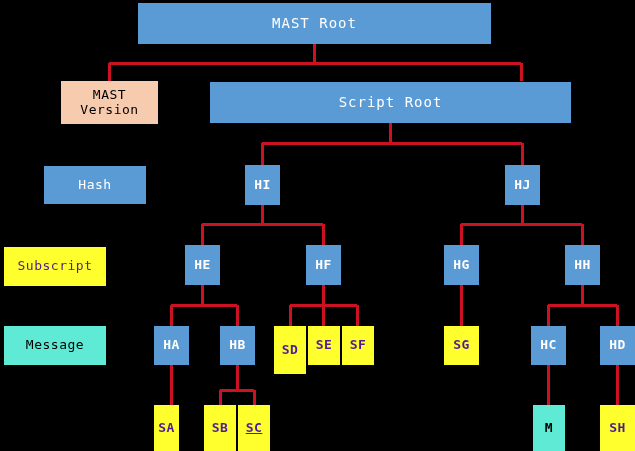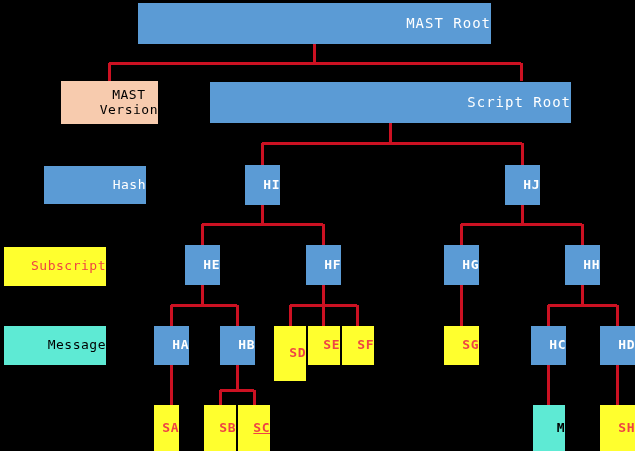--- a/index.html
+++ b/index.html
@@ -22,33 +22,33 @@
     top: 0;
     width: 635px;
     height: 451px;
     pointer-events: none;
   }
   .node {
     position: absolute;
     box-sizing: border-box;
     display: flex;
     align-items: center;
-    justify-content: flex-end;
+    justify-content: center;
     text-align: center;
     line-height: 1.12;
     white-space: pre-line;
     z-index: 2;
   }
   .node.hash {
     background: #5B9BD5;
     color: #FFFFFF;
   }
   .node.subscript {
     background: #FFFF2E;
-    color: #ef4444;
+    color: #4c1d95;
   }
   .node.message {
     background: #5eead4;
     color: #000000;
   }
   .node.version {
     background: #F7CBAE;
     color: #000000;
   }
   .legend-label {
@@ -122,21 +122,21 @@
 Version</span></div>
       <div class="node hash big-label" style="left: 210px; top: 82px; width: 361px; height: 41px;"><span>Script Root</span></div>
       <div class="node hash small-label" style="left: 245px; top: 165px; width: 35px; height: 40px;"><span>HI</span></div>
       <div class="node hash small-label" style="left: 505px; top: 165px; width: 35px; height: 40px;"><span>HJ</span></div>
       <div class="node hash small-label" style="left: 185px; top: 245px; width: 35px; height: 40px;"><span>HE</span></div>
       <div class="node hash small-label" style="left: 306px; top: 245px; width: 35px; height: 40px;"><span>HF</span></div>
       <div class="node hash small-label" style="left: 444px; top: 245px; width: 35px; height: 40px;"><span>HG</span></div>
       <div class="node hash small-label" style="left: 565px; top: 245px; width: 35px; height: 40px;"><span>HH</span></div>
       <div class="node hash small-label" style="left: 154px; top: 326px; width: 35px; height: 39px;"><span>HA</span></div>
       <div class="node hash small-label" style="left: 220px; top: 326px; width: 35px; height: 39px;"><span>HB</span></div>
-      <div class="node subscript small-label" style="left: 274px; top: 326px; width: 32px; height: 55px;"><span>SD</span></div>
+      <div class="node subscript small-label" style="left: 274px; top: 326px; width: 32px; height: 48px;"><span>SD</span></div>
       <div class="node subscript small-label" style="left: 308px; top: 326px; width: 32px; height: 39px;"><span>SE</span></div>
       <div class="node subscript small-label" style="left: 342px; top: 326px; width: 32px; height: 39px;"><span>SF</span></div>
       <div class="node subscript small-label" style="left: 444px; top: 326px; width: 35px; height: 39px;"><span>SG</span></div>
       <div class="node hash small-label" style="left: 531px; top: 326px; width: 35px; height: 39px;"><span>HC</span></div>
       <div class="node hash small-label" style="left: 600px; top: 326px; width: 35px; height: 39px;"><span>HD</span></div>
       <div class="node subscript small-label" style="left: 154px; top: 405px; width: 25px; height: 46px;"><span>SA</span></div>
       <div class="node subscript small-label" style="left: 204px; top: 405px; width: 32px; height: 46px;"><span>SB</span></div>
       <div class="node subscript small-label" style="left: 238px; top: 405px; width: 32px; height: 46px; text-decoration: underline;"><span>SC</span></div>
       <div class="node message small-label" style="left: 533px; top: 405px; width: 32px; height: 46px;"><span>M</span></div>
       <div class="node subscript small-label" style="left: 600px; top: 405px; width: 35px; height: 46px;"><span>SH</span></div>

